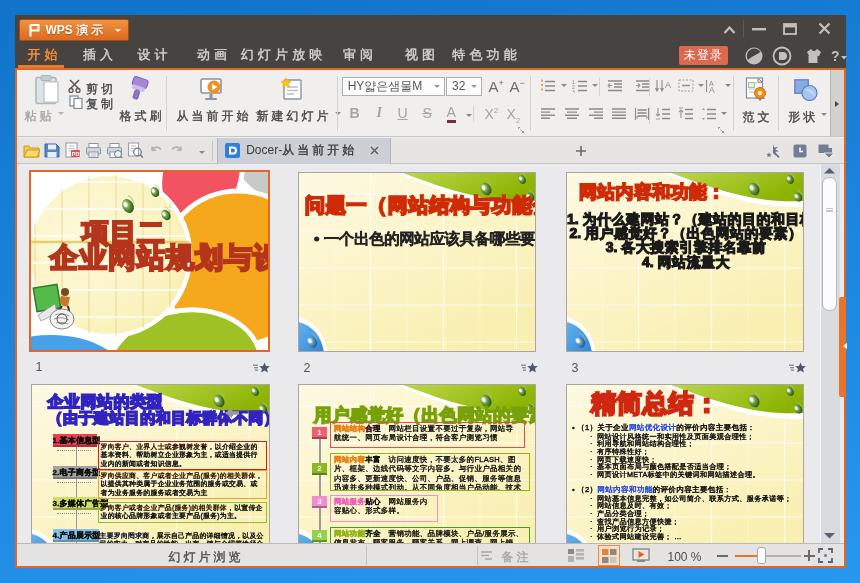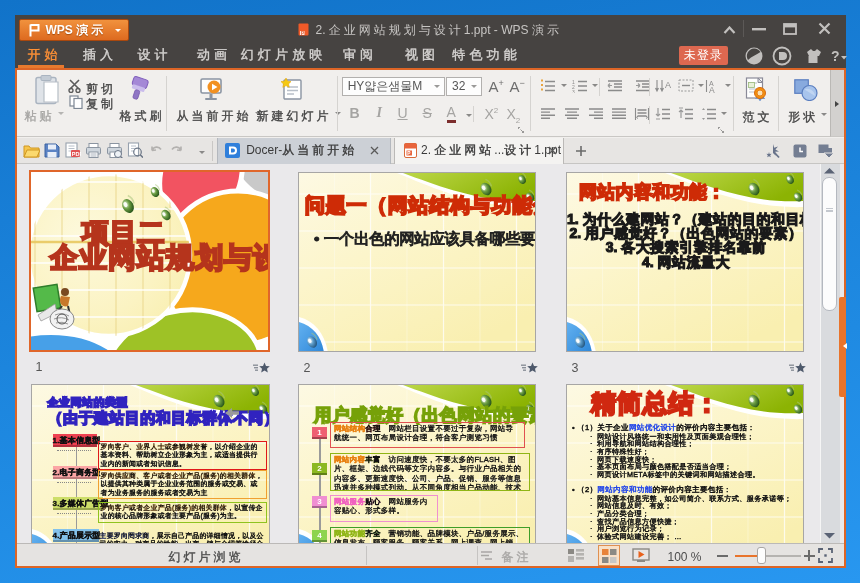--- a/index.html
+++ b/index.html
@@ -52,25 +52,20 @@
 </style></head><body>
 <div id="win">
   <div id="titlebar">
     <div id="wpsbtn">
       <svg class="flag" viewBox="0 0 11 13">
           <path d="M1.5 0.5 V12.5 M1.5 1 H9.5 V6.5 H1.5" stroke="#fff" stroke-width="2" fill="none"></path>
         </svg>
       <span class="txt">WPS <span class="cjk">演示</span></span>
         <span class="car"></span>
     </div>
-    <div id="doctitle"><span class="dico"><svg width="11" height="13" viewBox="0 0 11 13">
-            <rect x="0.5" y="0.5" width="10" height="12" rx="1" fill="#f05a28"></rect>
-            <rect x="2" y="8" width="4.5" height="4" fill="#fff" opacity=".85"></rect>
-            <text x="3" y="11.5" font-size="4.5" fill="#e05020" font-weight="bold">P</text>
-          </svg></span>2. <span class="cjk">企业网站规划与设计</span>1.ppt - WPS <span class="cjk">演示</span></div>
     <div class="winctl" style="left:701.0px;width:28px"><svg width="13" height="8" viewBox="0 0 13 8" style="margin-top:11px">
           <path d="M1.5 7 L6.5 1.5 L11.5 7" stroke="#c2c0be" stroke-width="2.2" fill="none"></path>
         </svg></div>
     <div class="winctl" style="left:728.0px;width:1px;background:#5c5957;height:17px;top:5px"></div>
     <div class="winctl" style="left:730.0px;width:28px"><svg width="14" height="3" viewBox="0 0 14 3" style="margin-top:13px">
           <rect width="14" height="2.4" fill="#c2c0be"></rect>
         </svg></div>
     <div class="winctl" style="left:761.0px;width:28px"><svg width="14" height="12" viewBox="0 0 14 12" style="margin-top:8px">
           <rect x="1" y="1" width="12" height="10" fill="none" stroke="#c2c0be" stroke-width="1.8"></rect>
           <rect x="1" y="1" width="12" height="3.4" fill="#c2c0be"></rect>
@@ -307,32 +302,20 @@
       <svg style="position:absolute;left:7px;top:5px" width="15" height="15" viewBox="0 0 15 15">
           <rect width="15" height="15" rx="2" fill="#2f7fdb"></rect>
           <path d="M4 3.5 h4 a4 4 0 0 1 0 8 h-4z" fill="#fff"></path>
           <path d="M6 5.5 h2 a2 2 0 0 1 0 4 h-2z" fill="#2f7fdb"></path>
         </svg>
       <span style="position:absolute;left:28px">Docer-<span class="cjk">从当前开始</span></span>
       <svg style="position:absolute;left:152px;top:8px" width="9" height="9" viewBox="0 0 9 9">
           <path d="M1 1 L8 8 M8 1 L1 8" stroke="#5a5a5a" stroke-width="1.3"></path>
         </svg>
     </div>
-    <div class="dtab" style="left:377.5px;width:170px;background:#f4f3f1;border-left:1px solid #bbb9b7;border-right:1px solid #bbb9b7">
-      <svg style="position:absolute;left:9px;top:5px" width="13" height="15" viewBox="0 0 13 15">
-          <rect x="0.5" y="0.5" width="12" height="14" rx="1.5" fill="#fff" stroke="#d86a3a" stroke-width="1"></rect>
-          <rect x="0.5" y="0.5" width="12" height="5" fill="#e8643c"></rect>
-          <rect x="2.5" y="7.5" width="5.5" height="5" fill="#e8643c"></rect>
-          <text x="3.2" y="11.8" font-size="4.8" fill="#fff" font-weight="bold">P</text>
-        </svg>
-      <span style="position:absolute;left:26px">2. <span class="cjk">企业网站</span>...<span class="cjk">设计</span>1.ppt</span>
-      <svg style="position:absolute;left:153px;top:8px" width="9" height="9" viewBox="0 0 9 9">
-          <path d="M1 1 L8 8 M8 1 L1 8" stroke="#5a5a5a" stroke-width="1.3"></path>
-        </svg>
-    </div>
     <svg style="position:absolute;left:558px;top:7px" width="12" height="12" viewBox="0 0 12 12">
         <path d="M6 1 V11 M1 6 H11" stroke="#6b6b6b" stroke-width="1.6"></path>
       </svg>
     <svg style="position:absolute;left:748.5px;top:5px" width="16" height="16" viewBox="0 0 16 16">
         <path d="M8 1 l1.2 3.8 L13 3.6 l-2.6 2.9 L14 8.4 l-3.9.4 .7 3.9 -2.8-2.8" fill="#68738a"></path>
         <path d="M8.5 8.5 L14 14.5" stroke="#68738a" stroke-width="1.8"></path>
         <path d="M4 9 l.6 1.9 2-.1 -1.4 1.5 .6 1.9 -1.8-1 -1.8 1 .6-1.9 -1.4-1.5 2 .1z" fill="#68738a"></path>
       </svg>
     <svg style="position:absolute;left:776.5px;top:6px" width="14" height="14" viewBox="0 0 14 14">
         <rect x="0.5" y="0.5" width="13" height="13" rx="2" fill="#747e92"></rect>
@@ -531,29 +514,29 @@
             <path d="M3.8 -7.5 Q6.5 -4 5.2 0.5" stroke="#a9c47c" stroke-width="1.3" fill="none" opacity=".55"></path>
             <ellipse cx="0" cy="0" rx="4.4" ry="5.8" fill="url(#dropg)"></ellipse>
             <ellipse cx="-1.3" cy="-1.9" rx="1.5" ry="2.1" fill="#fff" opacity=".9"></ellipse>
           </g>
           <g transform="translate(13,169) rotate(-30) scale(1.05)">
             <path d="M3.8 -7.5 Q6.5 -4 5.2 0.5" stroke="#a9c47c" stroke-width="1.3" fill="none" opacity=".55"></path>
             <ellipse cx="0" cy="0" rx="4.4" ry="5.8" fill="url(#dropb)"></ellipse>
             <ellipse cx="-1.3" cy="-1.9" rx="1.5" ry="2.1" fill="#fff" opacity=".9"></ellipse>
           </g>
         </svg>
-        <div class="st" style="font-size:11px;letter-spacing:0.5px;left:16px;top:9px;font-weight:bold;color:#3023bf;-webkit-text-stroke:1.6px #3023bf;line-height:16px">企业网站的类型</div>
+        <div class="st" style="font-size:16px;letter-spacing:0.5px;left:16px;top:9px;font-weight:bold;color:#3023bf;-webkit-text-stroke:1.6px #3023bf;line-height:16px">企业网站的类型</div>
         <div class="st" style="font-size:15px;letter-spacing:0.45px;left:16px;top:25px;font-weight:bold;color:#3023bf;-webkit-text-stroke:1.6px #3023bf;line-height:16px">（由于建站目的和目标群体不同）</div>
         <svg style="position:absolute;left:193px;top:23px" width="14" height="10" viewBox="0 0 14 10">
           <path d="M0 5 L7 0 V3.2 H14 V6.8 H7 V10z" fill="#9a9a9a"></path>
         </svg>
         <div style="position:absolute;left:44px;top:56px;width:1.5px;height:124px;background:#9a9a9a"></div>
         <div class="st" style="left:21px;top:49px;width:44px;height:13px;background:#ee4150;border-bottom:2px solid rgba(0,0,0,.25);font-size:8px;letter-spacing:0.2px;color:#111;-webkit-text-stroke:.4px #111;line-height:13px;text-align:center;font-weight:bold">1.基本信息型</div>
         <div style="position:absolute;left:25px;top:65px;width:34px;border-top:1.5px dotted #888"></div>
-        <div class="st" style="left:21px;top:81px;width:44px;height:13px;background:#fca5a5;border-bottom:2px solid rgba(0,0,0,.25);font-size:8px;letter-spacing:0.2px;color:#111;-webkit-text-stroke:.4px #111;line-height:13px;text-align:left;font-weight:bold">2.电子商务型</div>
+        <div class="st" style="left:21px;top:81px;width:44px;height:13px;background:#a3a3a3;border-bottom:2px solid rgba(0,0,0,.25);font-size:8px;letter-spacing:0.2px;color:#111;-webkit-text-stroke:.4px #111;line-height:13px;text-align:left;font-weight:bold">2.电子商务型</div>
         <div style="position:absolute;left:25px;top:97px;width:34px;border-top:1.5px dotted #888"></div>
         <div class="st" style="left:21px;top:112px;width:50px;height:13px;background:#cdde69;border-bottom:2px solid rgba(0,0,0,.25);font-size:8px;letter-spacing:0.2px;color:#111;-webkit-text-stroke:.4px #111;line-height:13px;text-align:center;font-weight:bold">3.多媒体广告型</div>
         <div style="position:absolute;left:25px;top:128px;width:34px;border-top:1.5px dotted #888"></div>
         <div class="st" style="left:21px;top:144px;width:46px;height:13px;background:#84c2ea;border-bottom:2px solid rgba(0,0,0,.25);font-size:8px;letter-spacing:0.2px;color:#111;-webkit-text-stroke:.4px #111;line-height:13px;text-align:center;font-weight:bold">4.产品展示型</div>
         <div class="st" style="left:66px;top:56px;width:169px;border:1px solid #e01818;font-size:6.9px;letter-spacing:0.25px;color:#111;-webkit-text-stroke:.4px #111;line-height:8.4px;white-space:normal;padding:1px 2px;overflow:hidden"><span style="color:#e88010">罗向客户、业界人士或参観树发誉</span>，以介绍企业的基本资料、帮助树立企业形象为主，或适当提供行业内的新闻或者知识信息。</div>
         <div class="st" style="left:66px;top:85px;width:169px;border:1px solid #f0a030;font-size:6.9px;letter-spacing:0.25px;color:#111;-webkit-text-stroke:.4px #111;line-height:8.4px;white-space:normal;padding:1px 2px;overflow:hidden"><span style="color:#e88010">罗向供应商、客户或者企业产品(服务)的相关群体</span>，以提供其种类属于企业业务范围的服务或交易、或者为业务服务的服务或者交易为主</div>
         <div class="st" style="left:66px;top:117px;width:169px;border:1px solid #8fc31f;font-size:6.9px;letter-spacing:0.25px;color:#111;-webkit-text-stroke:.4px #111;line-height:8.4px;white-space:normal;padding:1px 2px;overflow:hidden"><span style="color:#e88010">罗向客户或者企业产品(服务)的相关群体</span>，以宣传企业的核心品牌形象或者主要产品(服务)为主。</div>
         <div class="st" style="left:66px;top:146px;width:171px;font-size:6.9px;letter-spacing:0.25px;color:#111;-webkit-text-stroke:.4px #111;line-height:8.4px;white-space:normal;padding:1px 2px;overflow:hidden"><span style="color:#2040e0">主要罗向罔求商</span>，展示自己产品的详细情况，以及公司的实力。对产品的性能、出产、销与介绍等途径合同的介绍。</div>
       </div>
     <div class="slide" id="s5" style="left:281.5px;top:220.5px">

